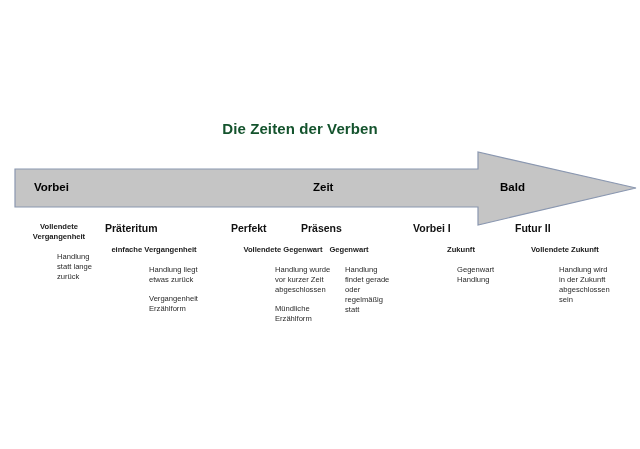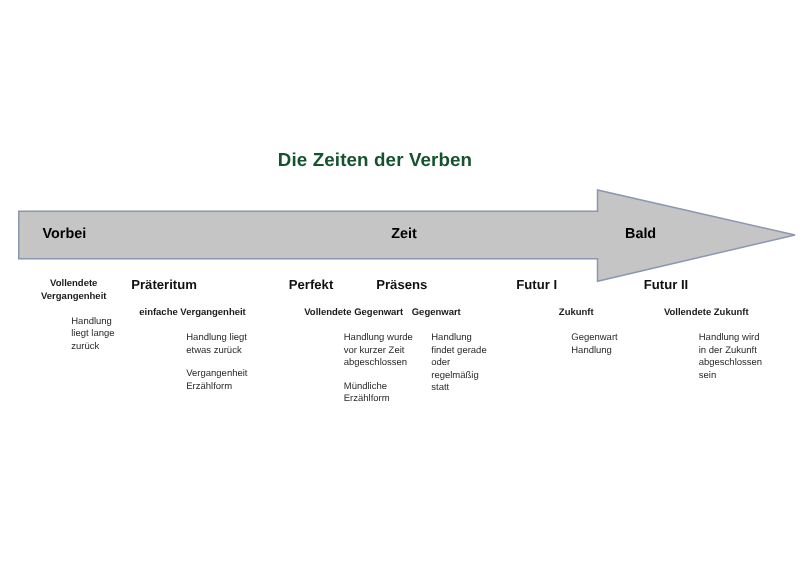--- a/index.html
+++ b/index.html
@@ -122,21 +122,21 @@
   </div>
 
   <div class="arrow-label" id="label-vorbei">Vorbei</div>
   <div class="arrow-label" id="label-jetzt">Zeit</div>
   <div class="arrow-label" id="label-bald">Bald</div>
 
   <div id="columns">
 
     <div class="col" id="col-0">
       <div class="col-sub">Vollendete Vergangenheit</div>
-      <div class="col-desc">Handlung liegt lange zurück</div>
+      <div class="col-desc">Handlung statt lange zurück</div>
 
     </div>
 
     <div class="col" id="col-1">
       <div class="col-head">Präteritum</div>
       <div class="col-sub">einfache Vergangenheit</div>
       <div class="col-desc">Handlung liegt etwas zurück</div>
       <div class="col-desc">Vergangenheit Erzählform</div>
     </div>
 
@@ -148,21 +148,21 @@
     </div>
 
     <div class="col" id="col-3">
       <div class="col-head">Präsens</div>
       <div class="col-sub">Gegenwart</div>
       <div class="col-desc">Handlung findet gerade oder regelmäßig statt</div>
 
     </div>
 
     <div class="col" id="col-4">
-      <div class="col-head">Futur I</div>
+      <div class="col-head">Vorbei I</div>
       <div class="col-sub">Zukunft</div>
       <div class="col-desc">Gegenwart Handlung</div>
 
     </div>
 
     <div class="col" id="col-5">
       <div class="col-head">Futur II</div>
       <div class="col-sub">Vollendete Zukunft</div>
       <div class="col-desc">Handlung wird in der Zukunft abgeschlossen sein</div>
 

